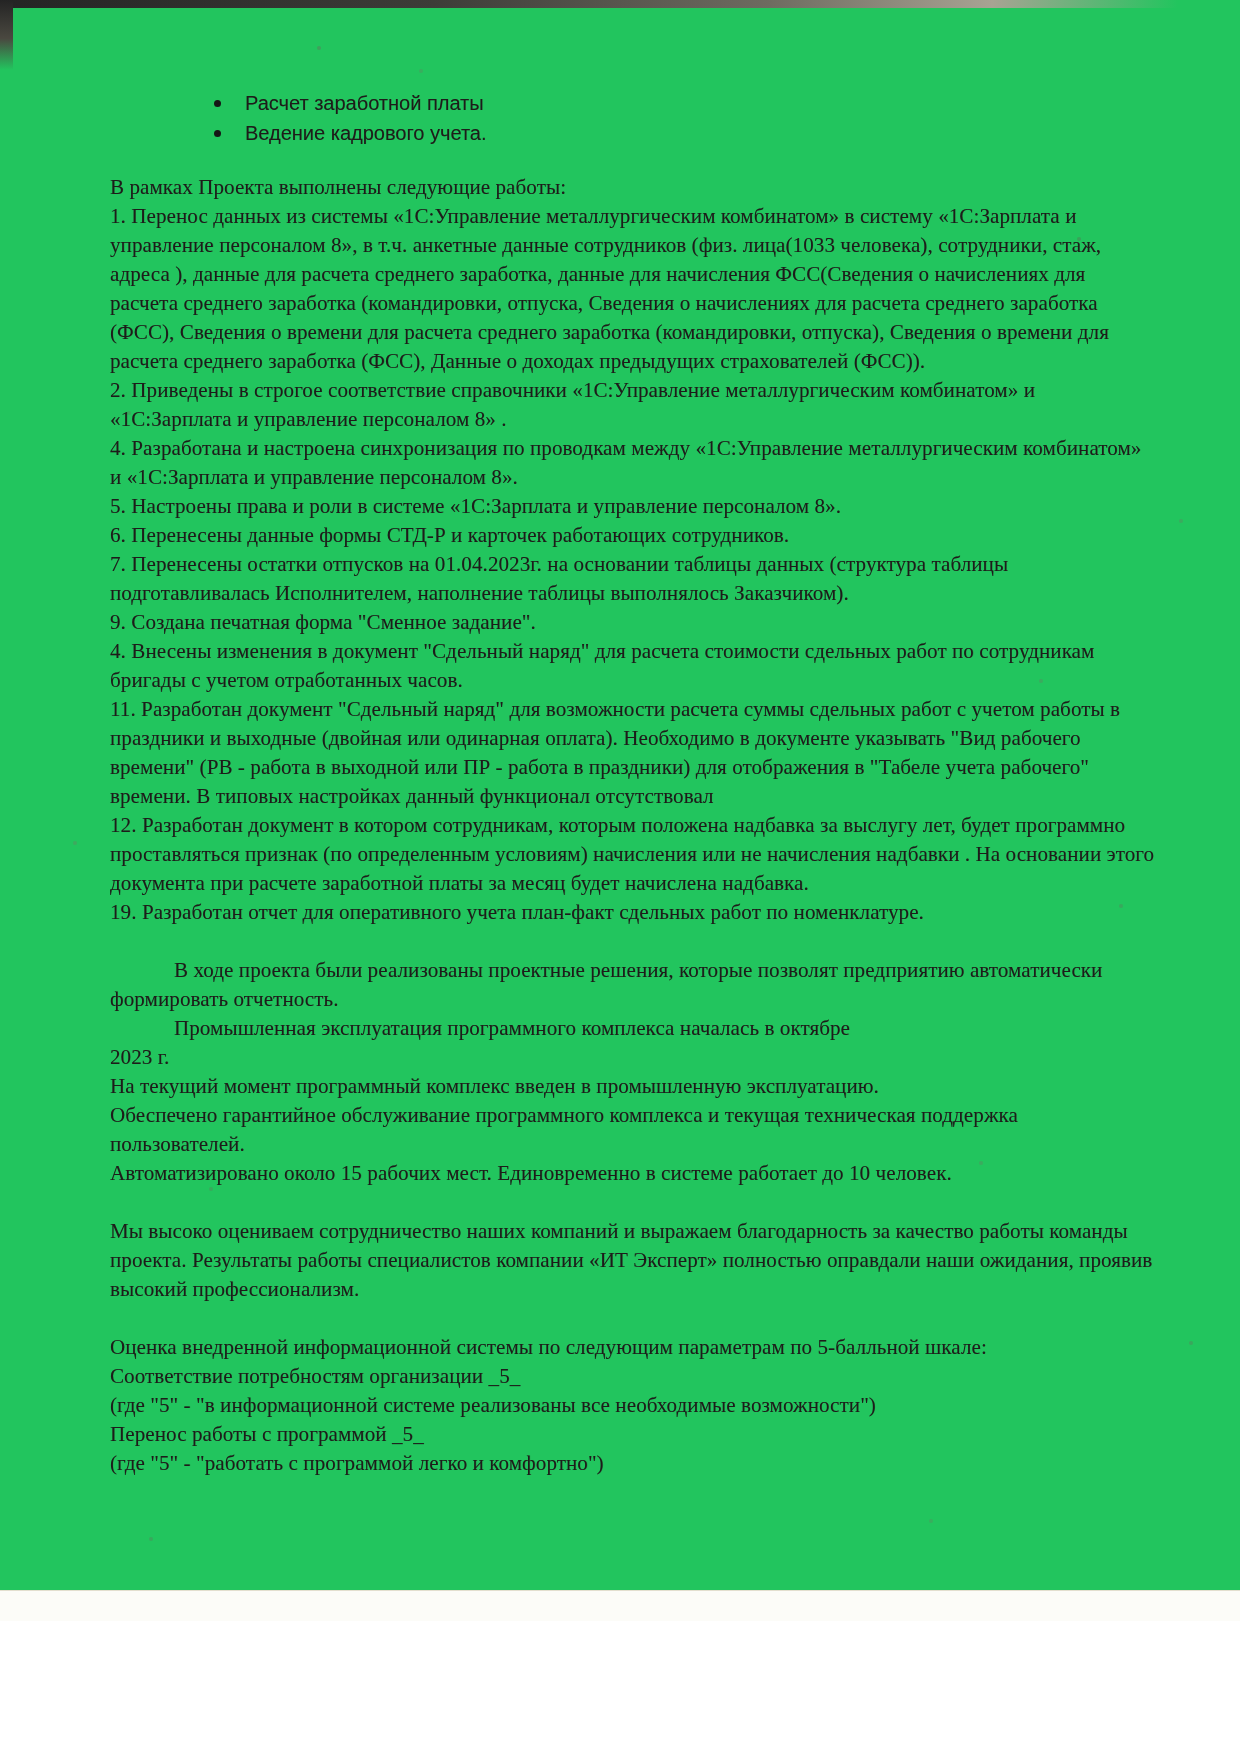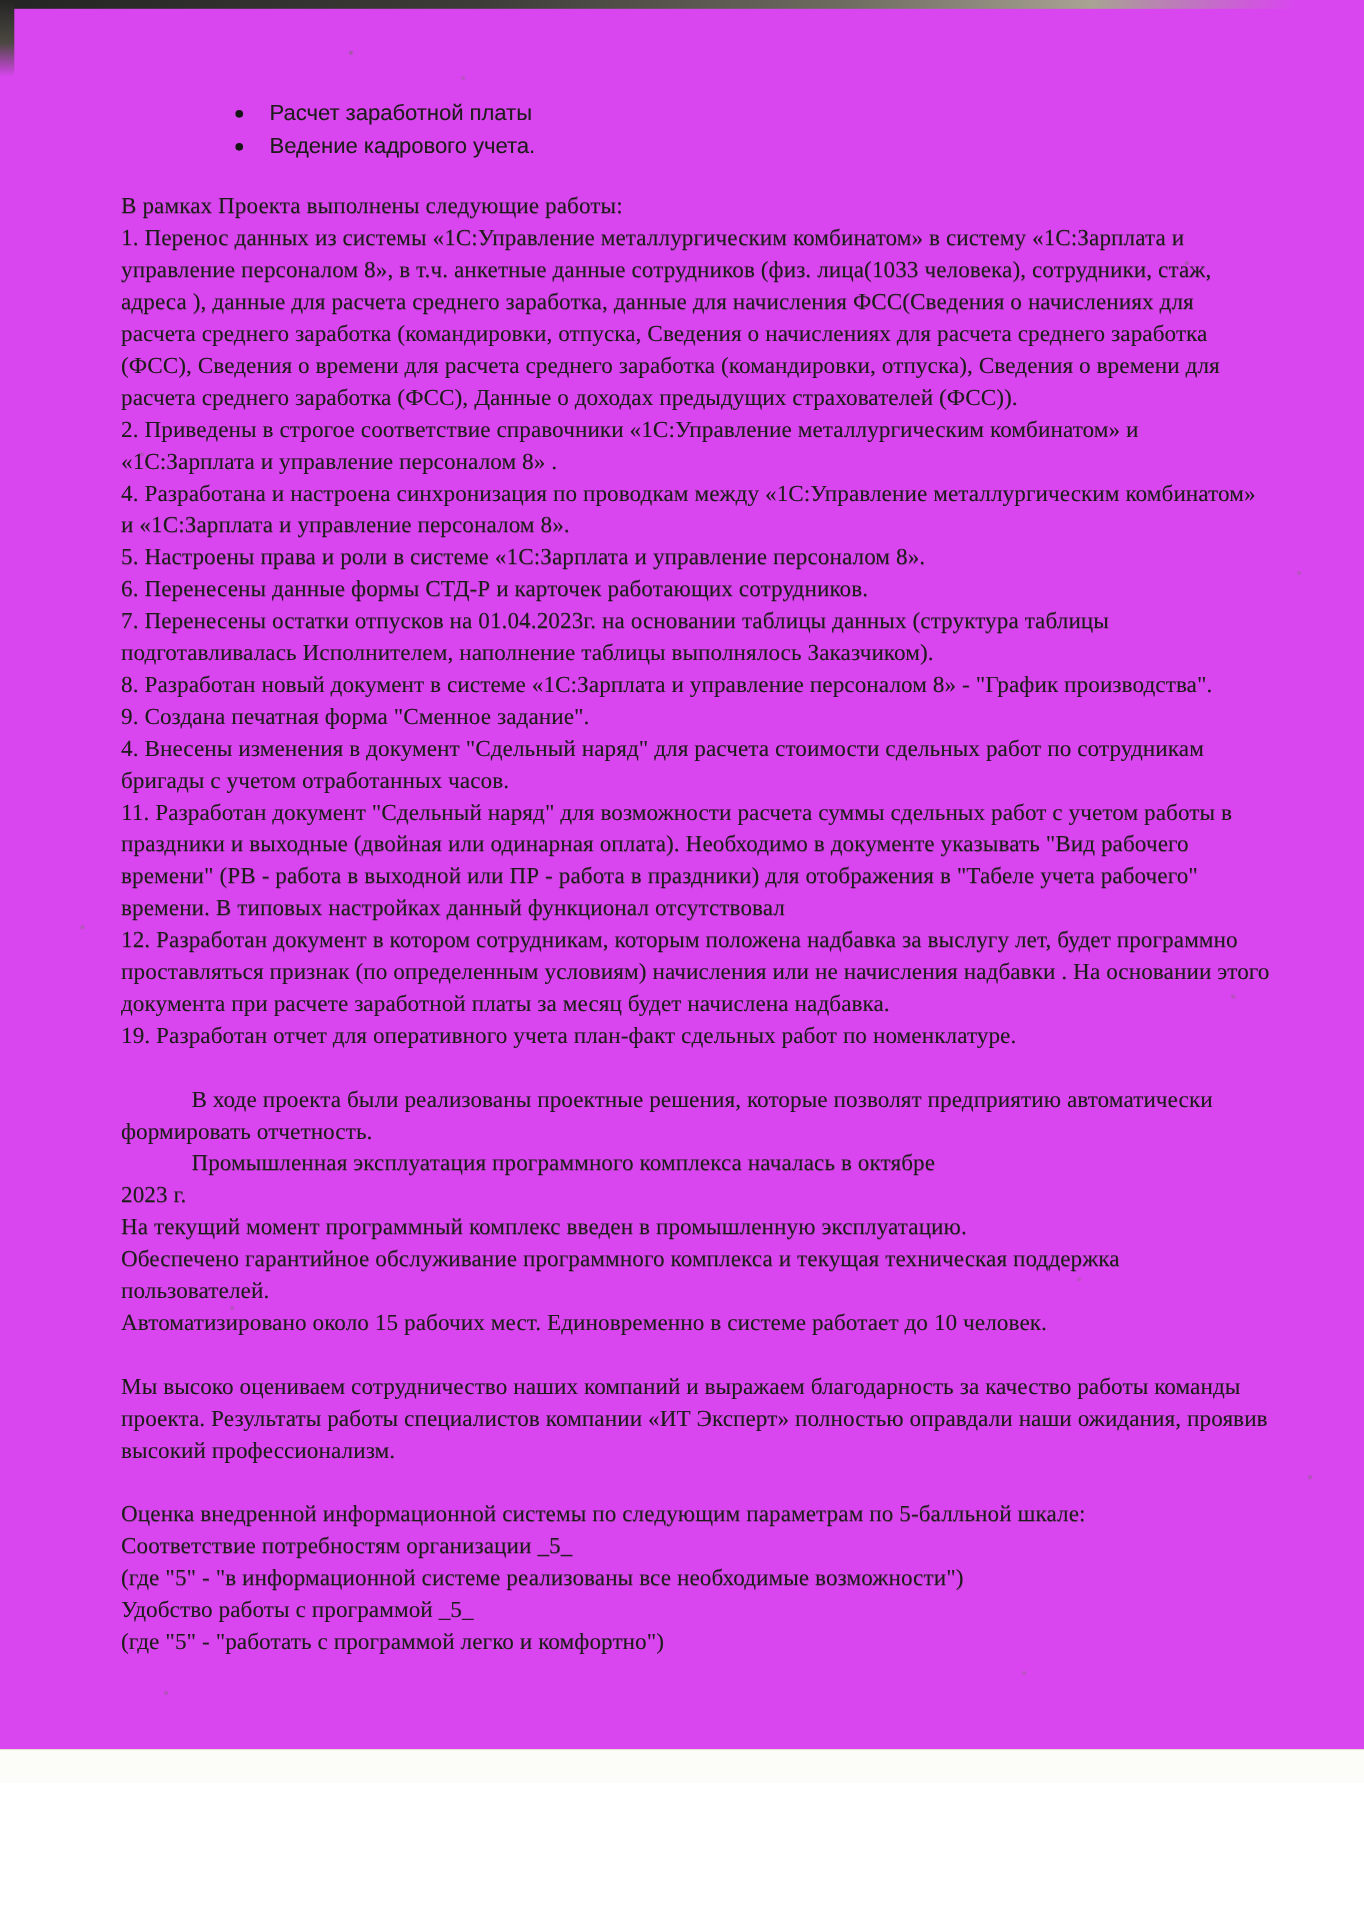--- a/index.html
+++ b/index.html
@@ -1,19 +1,19 @@
 <!DOCTYPE html>
 <html lang="ru"><head>
 <meta charset="utf-8">
 <style>
   html,body{margin:0;padding:0;background:#ffffff;}
   .page{
     position:relative;
     width:1240px;height:1621px;
-    background:#d946ef;
+    background:#22c55e;
     overflow:hidden;
     font-family:"Liberation Serif", serif;
     color:#1d1c1a;
   }
   
   .scan-top-edge{
     position:absolute;top:0;left:0;width:100%;height:8px;
     background:linear-gradient(to right,#242424 0%,#3d3c38 35%,#6e6b60 62%,#a8a393 80%,rgba(245,241,227,0) 95%);
   }
   .scan-corner-edge{
@@ -79,38 +79,37 @@
 
     <div class="bodytext">
       <p>В рамках Проекта выполнены следующие работы:</p>
 
       <p>1. Перенос данных из системы «1С:Управление металлургическим комбинатом» в систему «1С:Зарплата и управление персоналом 8», в т.ч. анкетные данные сотрудников (физ. лица(1033 человека), сотрудники, стаж, адреса ), данные для расчета среднего заработка, данные для начисления ФСС(Сведения о начислениях для расчета среднего заработка (командировки, отпуска, Сведения о начислениях для расчета среднего заработка (ФСС), Сведения о времени для расчета среднего заработка (командировки, отпуска), Сведения о времени для расчета среднего заработка (ФСС), Данные о доходах предыдущих страхователей (ФСС)).</p>
       <p>2. Приведены в строгое соответствие справочники «1С:Управление металлургическим комбинатом» и  «1С:Зарплата и управление персоналом 8» .</p>
       <p>4. Разработана и настроена синхронизация по проводкам между «1С:Управление металлургическим комбинатом» и  «1С:Зарплата и управление персоналом 8».</p>
       <p>5. Настроены права и роли в системе «1С:Зарплата и управление персоналом 8».</p>
       <p>6. Перенесены данные формы СТД-Р и карточек работающих сотрудников.</p>
       <p>7. Перенесены остатки отпусков на 01.04.2023г. на основании таблицы данных (структура таблицы подготавливалась Исполнителем, наполнение таблицы выполнялось Заказчиком).</p>
-      <p>8. Разработан новый документ в системе «1С:Зарплата и управление персоналом 8» - "График производства".</p>
       <p>9.  Создана печатная форма "Сменное задание".</p>
       <p>4. Внесены изменения в документ "Сдельный наряд" для расчета стоимости сдельных работ по сотрудникам бригады с учетом отработанных часов.</p>
       <p>11. Разработан документ "Сдельный наряд" для возможности расчета суммы сдельных работ с учетом работы в праздники и выходные (двойная или одинарная оплата). Необходимо в документе указывать "Вид рабочего времени" (РВ - работа в выходной или ПР - работа в праздники) для отображения в "Табеле учета рабочего" времени. В типовых настройках данный функционал отсутствовал</p>
       <p>12. Разработан документ в котором сотрудникам, которым положена надбавка за выслугу лет, будет программно проставляться признак (по определенным условиям) начисления или не начисления надбавки .  На основании этого документа при расчете заработной платы за месяц будет начислена надбавка.</p>
       <p>19. Разработан отчет для оперативного учета план-факт сдельных работ по номенклатуре.</p>
 
       <p class="gap indent">В ходе проекта были реализованы проектные решения, которые позволят предприятию автоматически формировать отчетность.</p>
       <p class="indent">Промышленная эксплуатация программного комплекса началась в октябре</p>
       <p>2023 г.</p>
       <p>На текущий момент программный комплекс введен в промышленную эксплуатацию.</p>
       <p>Обеспечено гарантийное обслуживание программного комплекса и текущая техническая поддержка пользователей.</p>
       <p>Автоматизировано около 15 рабочих мест. Единовременно в системе работает до 10 человек.</p>
 
       <p class="gap">Мы высоко оцениваем сотрудничество наших компаний и выражаем благодарность за качество работы команды проекта. Результаты работы специалистов компании «ИТ Эксперт» полностью оправдали наши ожидания, проявив высокий профессионализм.</p>
 
       <p class="gap">Оценка внедренной информационной системы по следующим параметрам по 5-балльной шкале:</p>
       <p>Соответствие потребностям организации _5_</p>
       <p>(где "5" - "в информационной системе реализованы все необходимые возможности")</p>
-      <p>Удобство работы с программой _5_</p>
+      <p>Перенос работы с программой _5_</p>
       <p>(где "5" - "работать с программой легко и комфортно")</p>
     </div>
   </div>
 
   <div class="page-bottom-edge"></div>
 </div>
 
 </body></html>

